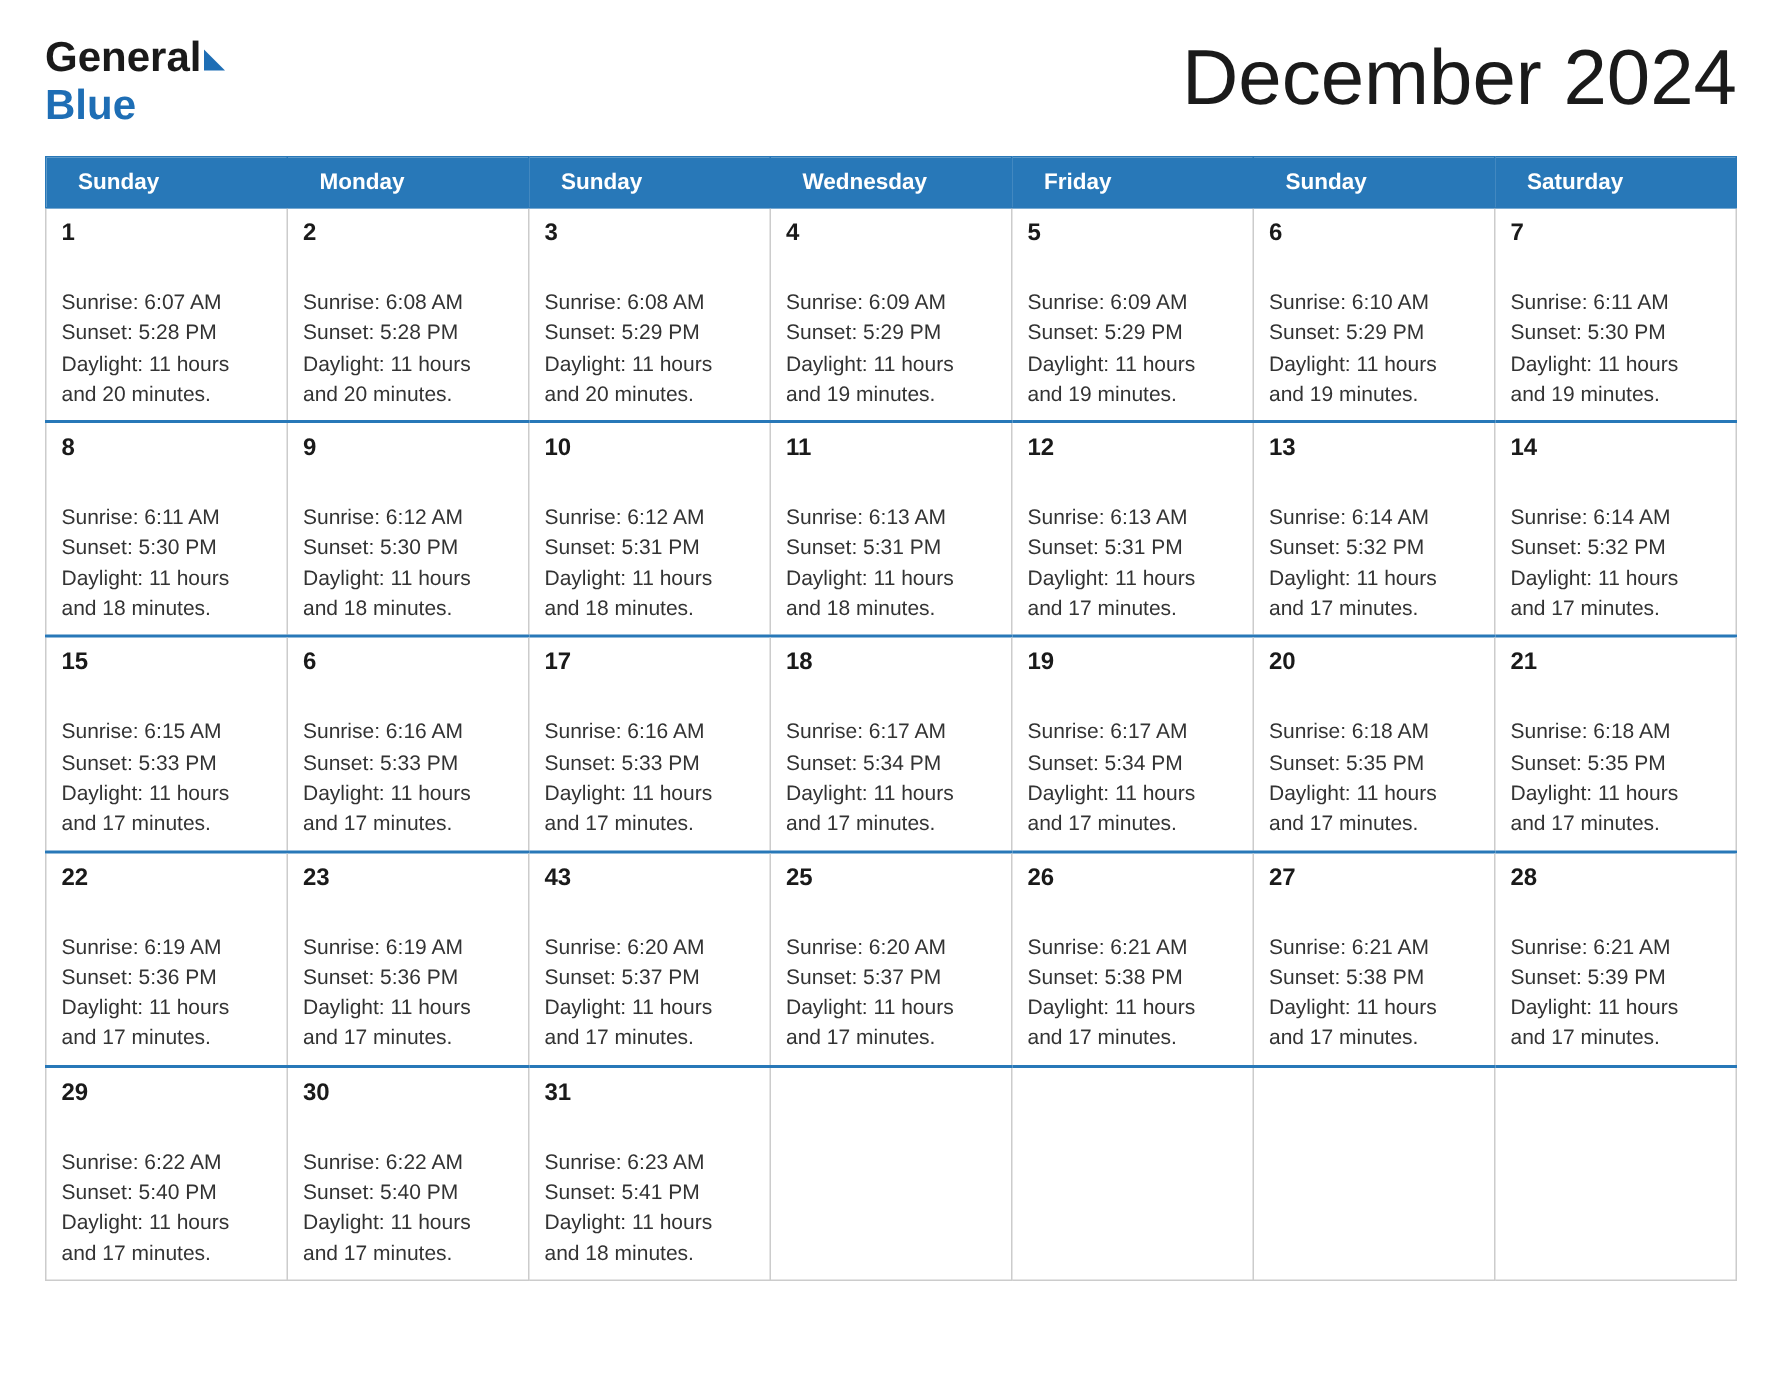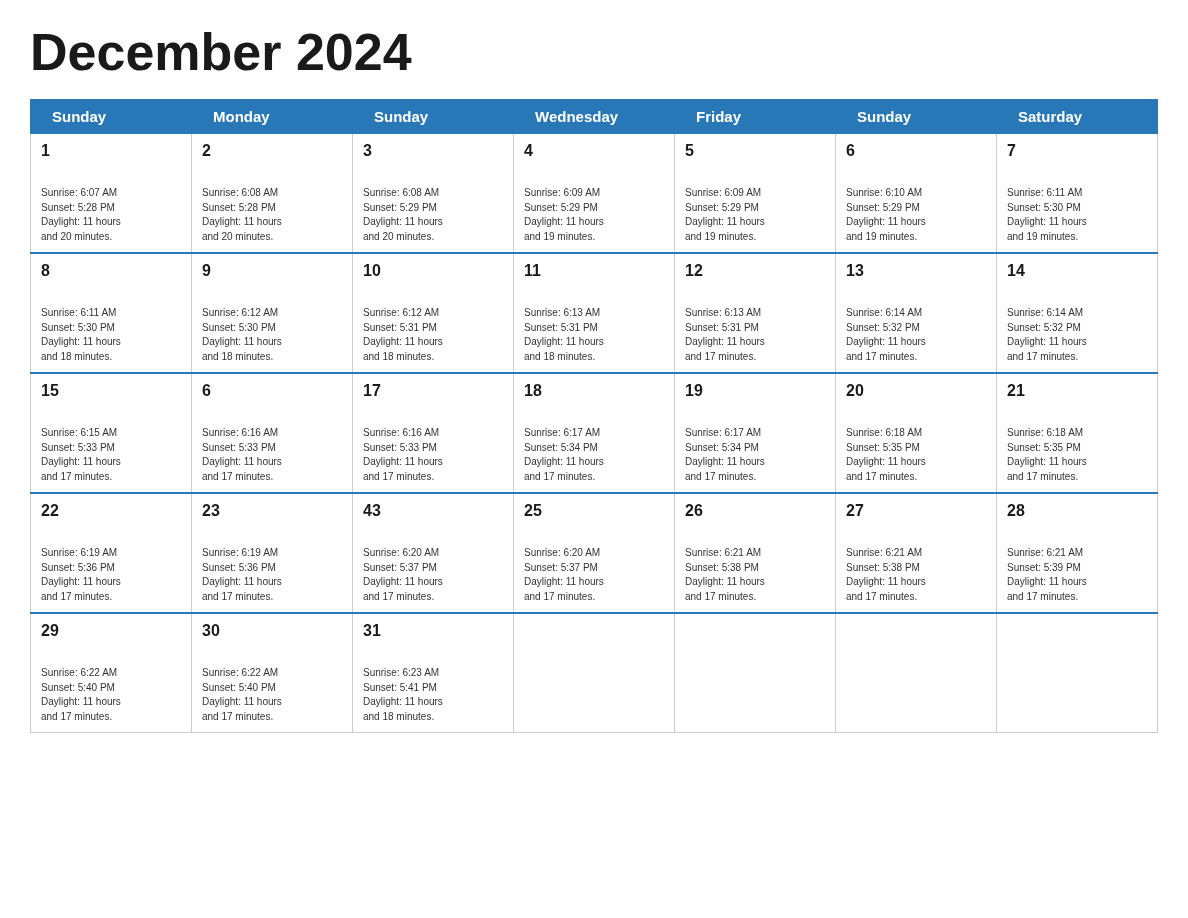--- a/index.html
+++ b/index.html
@@ -54,21 +54,21 @@
       font-weight: bold;
       margin-top: 2px;
     }
 
     .title-area {
       text-align: right;
     }
 
     .month-title {
       font-size: 52px;
-      font-weight: bold;
+      font-weight: normal;
       color: #1a1a1a;
       line-height: 1.1;
     }
 
     .subtitle {
       font-size: 22px;
       color: #333;
       margin-top: 4px;
     }
 
@@ -101,21 +101,21 @@
 
     .day-number {
       font-size: 16px;
       font-weight: bold;
       color: #1a1a1a;
       display: block;
       margin-bottom: 4px;
     }
 
     .day-info {
-      font-size: 10px;
+      font-size: 14px;
       color: #333;
       line-height: 1.45;
       margin-top: 26px;
     }
 
     .empty-cell {
       background: #fff;
     }
 
     tr td:first-child .day-number,
@@ -124,20 +124,27 @@
     }
 
     .row-divider td {
       border-top: 2px solid #2878b8;
     }
   </style>
 </head>
 <body>
 
 <div class="header">
+  <div class="logo-area">
+    <div class="logo-text">
+      <span class="logo-general">General</span>
+      <span class="logo-arrow"></span>
+    </div>
+    <div class="logo-blue">Blue</div>
+  </div>
   <div class="title-area">
     <div class="month-title">December 2024</div>
   </div>
 </div>
 
 <table class="calendar-table">
   <thead>
     <tr>
     <th>Sunday</th>
         <th>Monday</th>

